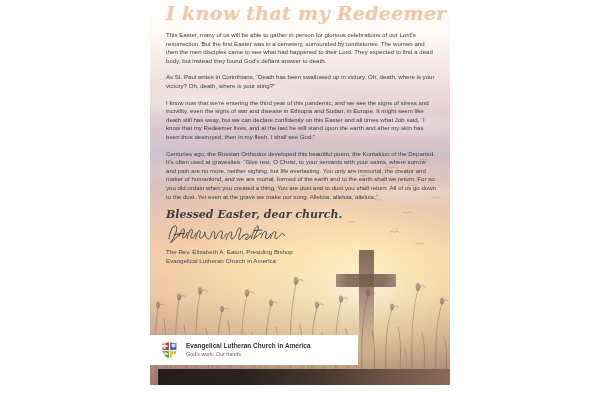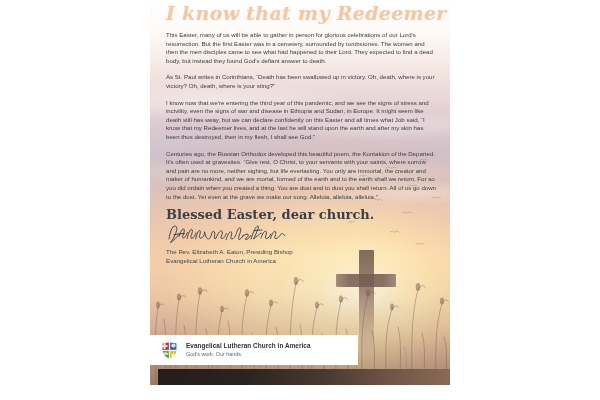--- a/index.html
+++ b/index.html
@@ -167,22 +167,23 @@
     font-size: 6.1px;
     line-height: 8.6px;
     color: #3a3d42;
     text-align: left;
   }
   #body-text { margin-top: 6px; }
 
   #blessing {
     margin: 4px 0 2px 0;
     font-family: "DejaVu Serif", serif;
+    font-style: italic;
     font-weight: 700;
-    font-size: 13px;
+    font-size: 11px;
     line-height: 12px;
     color: #3c3f45;
   }
 
   #signature {
     height: 22px;
     margin: 1px 0 3px 0;
   }
   #signature svg { height: 22px; width: 120px; display: block; }
 

